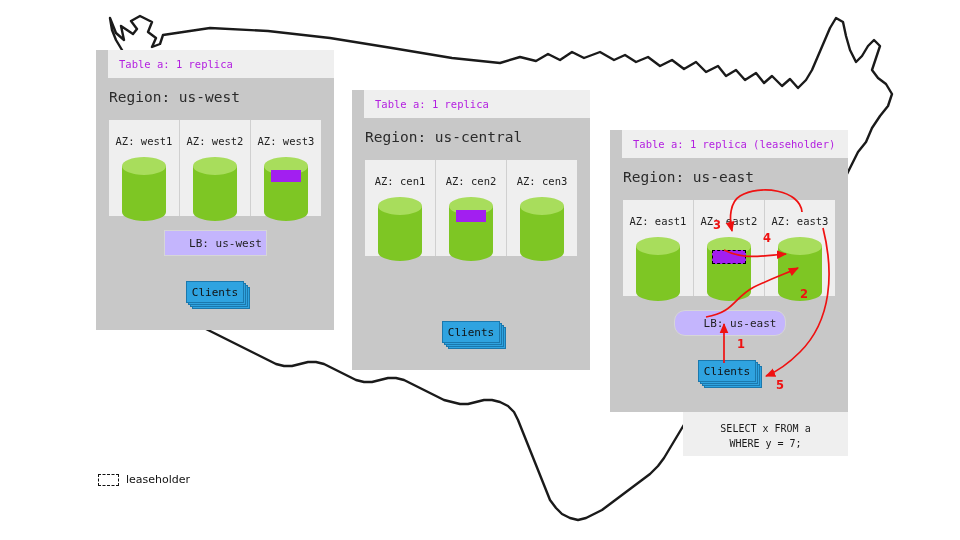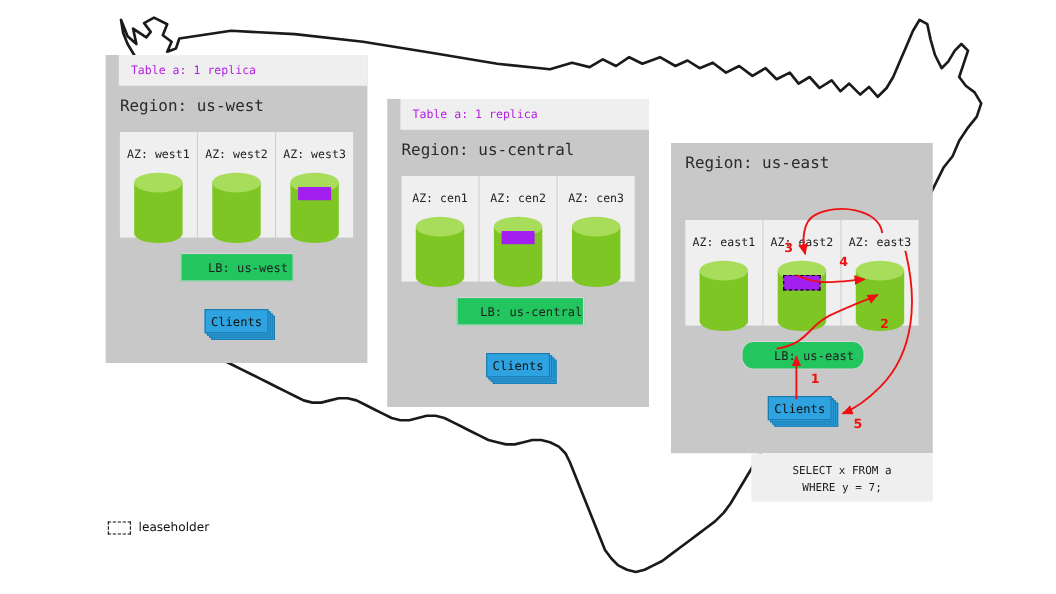--- a/index.html
+++ b/index.html
@@ -74,21 +74,21 @@
     position: absolute;
     background: #a21ff0;
   }
   .lease-block.dashed {
     border: 1.6px dashed #000000;
     box-sizing: border-box;
   }
 
   .lb-box {
     position: absolute;
-    background: #22c55e;
+    background: #c4b5fd;
     border: 1px solid #d6d6d6;
     color: #1f1f1f;
     font-size: 11px;
     display: flex;
     align-items: center;
     justify-content: center;
     box-sizing: border-box;
     white-space: nowrap;
     padding-left: 20px;
   }
@@ -286,35 +286,33 @@
         <div class="az-label">AZ: cen3</div>
         <div class="cyl-wrap" style="width:48px;height:66px;">
           <svg class="cyl" viewBox="0 0 48 66" preserveAspectRatio="none">
             <path d="M2,10 L2,56 A22,9 0 0 0 46,56 L46,10 Z" fill="#7ec624"></path>
             <ellipse cx="24" cy="10" rx="22" ry="9" fill="#a8dd5c"></ellipse>
           </svg>
         </div>
       </div>
     </div>
 
-    <div class="lb-box" style="left:63px; top:180px; width:116px; height:26px;">
-      <span>LB: us-central</span>
-    </div>
 
     <div class="clients" style="left:90px; top:231px;">
       <div class="sheet s3"></div>
       <div class="sheet s2"></div>
       <div class="sheet s1"></div>
       <div class="sheet s0">
         <span>Clients</span>
       </div>
     </div>
   </div>
 
   <div class="region" style="left:610px; top:130px; width:238px; height:282px;">
+    <div class="region-header">Table a: 1 replica (leaseholder)</div>
     <div class="region-title">Region: us-east</div>
 
     <div class="az-strip" style="left:13px; top:70px; width:212px; height:96px;">
       <div class="az">
         <div class="az-label">AZ: east1</div>
         <div class="cyl-wrap" style="width:48px;height:66px;">
           <svg class="cyl" viewBox="0 0 48 66" preserveAspectRatio="none">
             <path d="M2,10 L2,56 A22,9 0 0 0 46,56 L46,10 Z" fill="#7ec624"></path>
             <ellipse cx="24" cy="10" rx="22" ry="9" fill="#a8dd5c"></ellipse>
           </svg>

